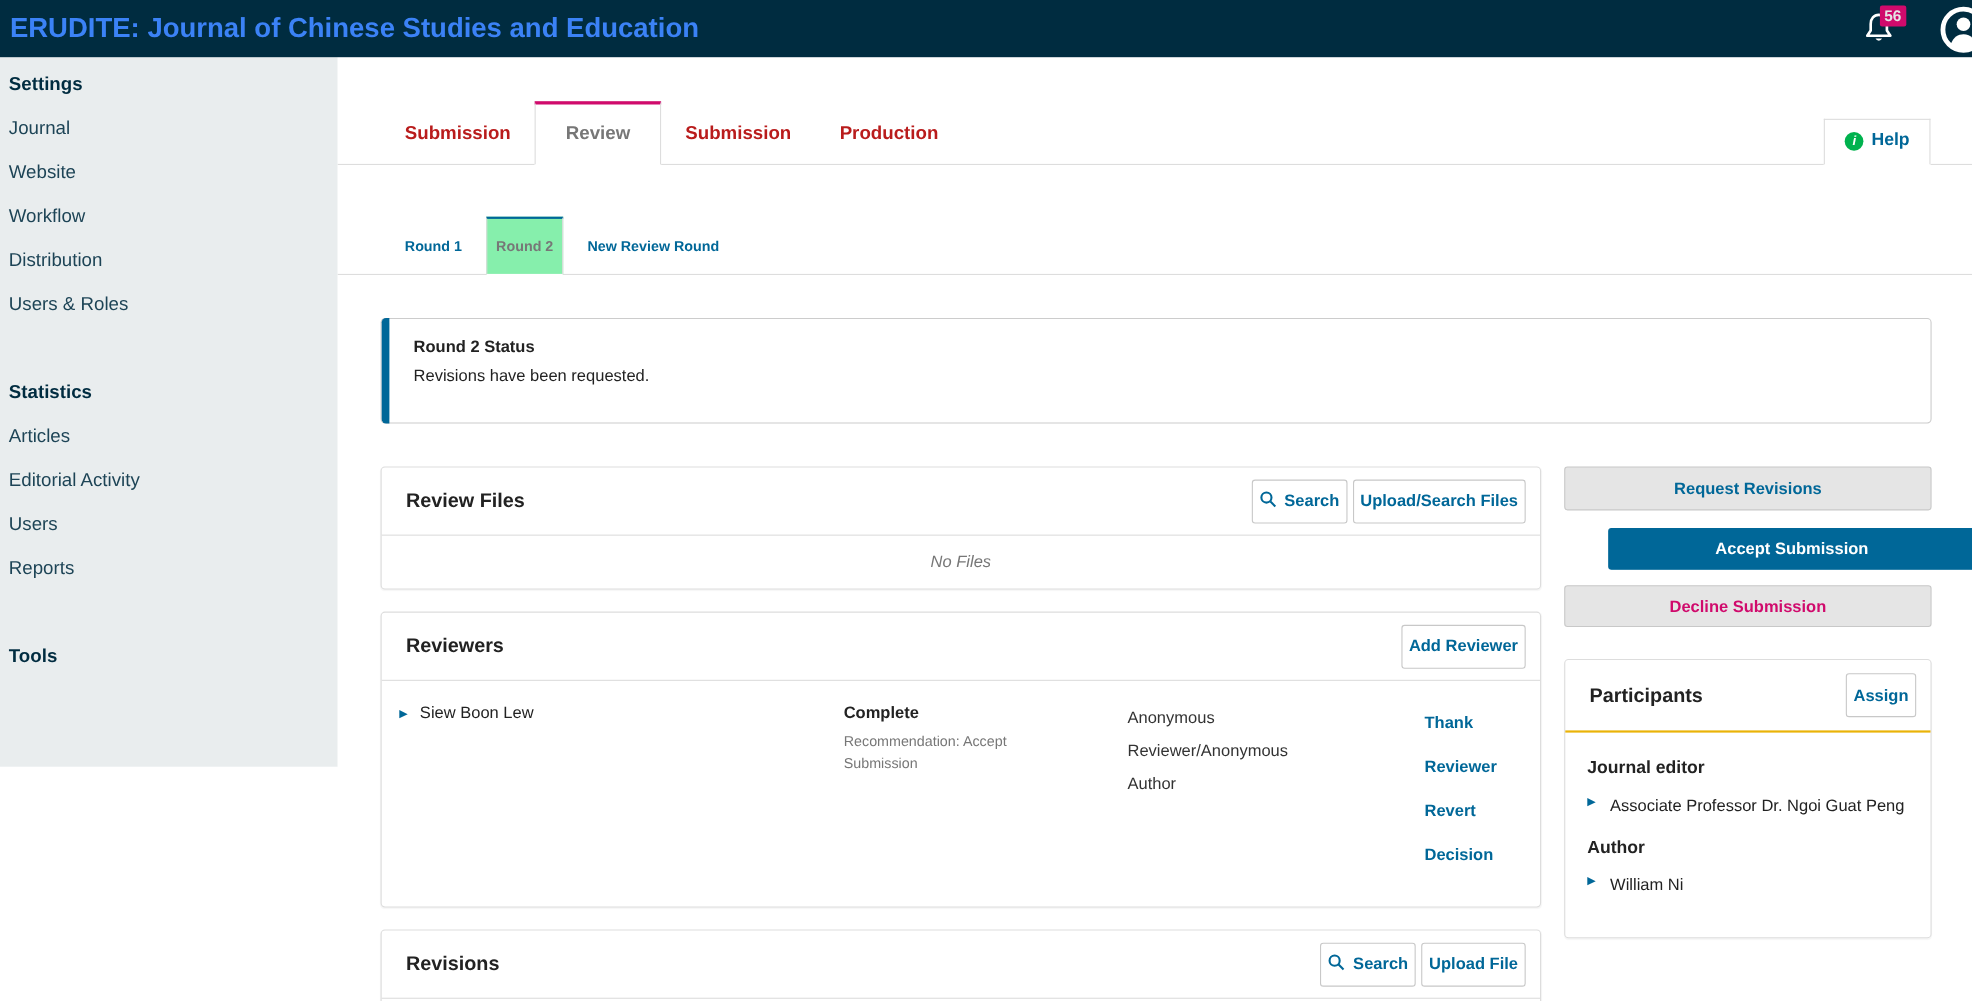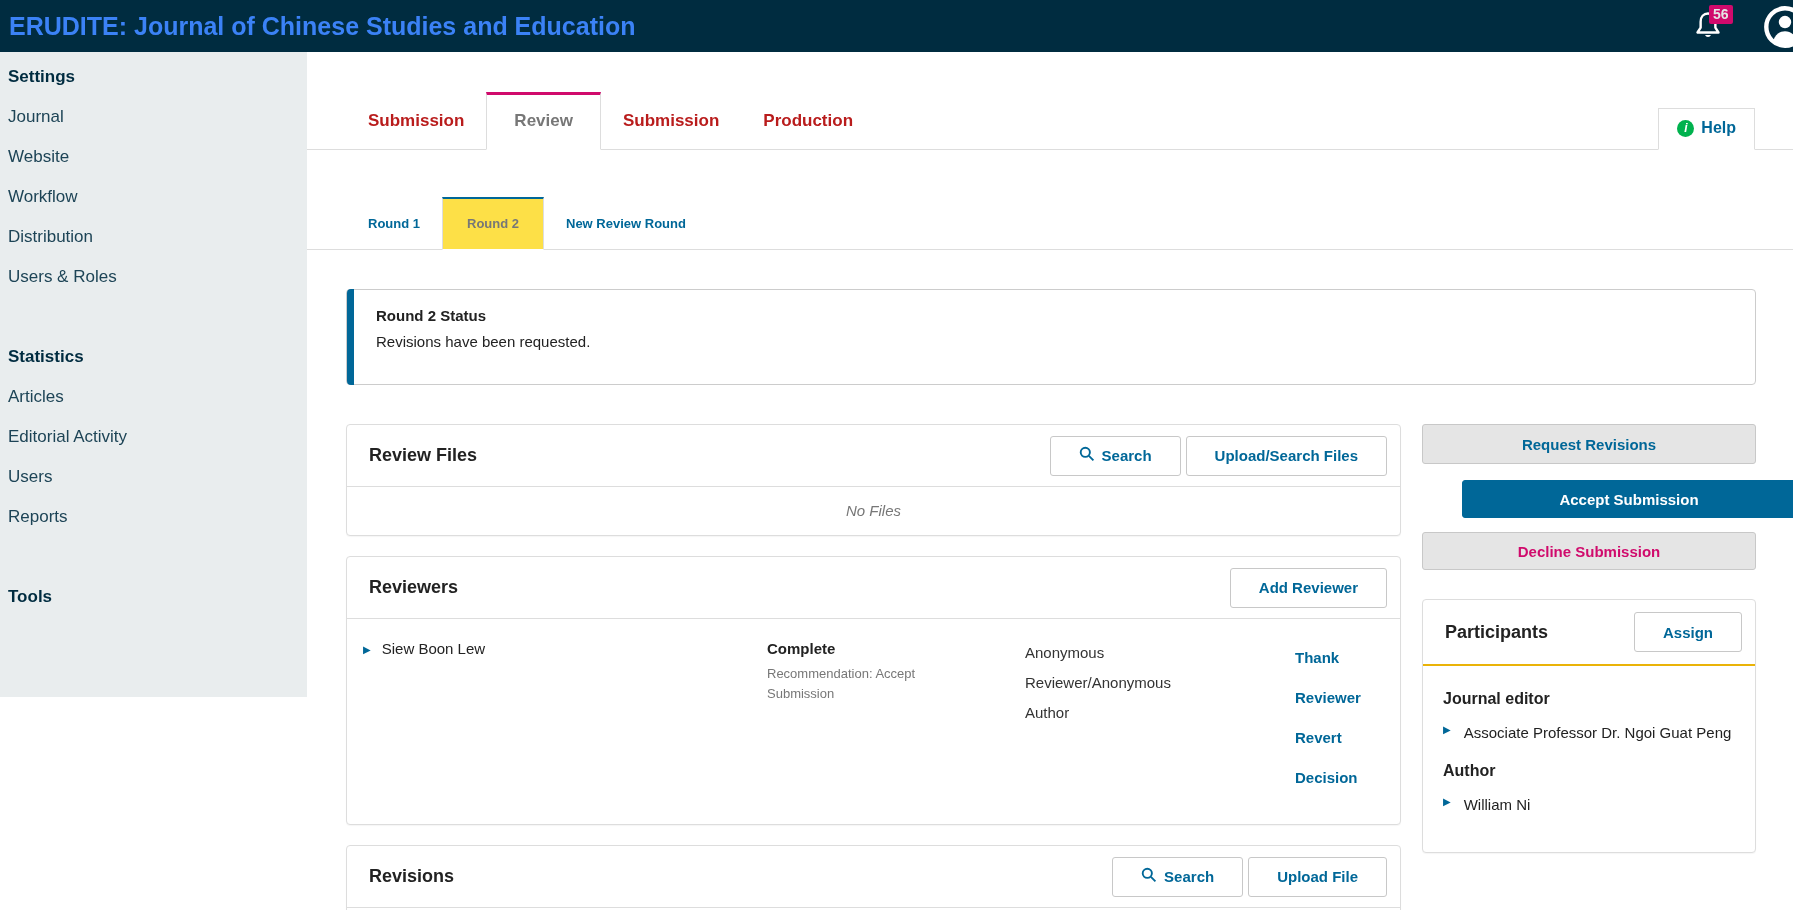--- a/index.html
+++ b/index.html
@@ -34,22 +34,22 @@
     border-bottom:1px solid #fff; margin-bottom:-1px; padding:16px 27px 18px; }
   .help-tab { position:absolute; right:38px; bottom:-1px; border:1px solid #ddd; border-bottom:1px solid #fff;
     background:#fff; padding:10px 18px 12px; display:flex; align-items:center; gap:7px; cursor:pointer; }
   .help-label { color:#006798; font-size:16px; font-weight:700; }
   .info-icon { width:17px; height:17px; border-radius:50%; background:#00b24e; color:#fff; font-size:12px;
     font-weight:700; display:inline-flex; align-items:center; justify-content:center; font-style:italic; }
 
   
   .roundbar { height:100px; border-bottom:1px solid #ddd; display:flex; align-items:flex-end; padding-left:39px; }
   .rtab { font-size:13px; font-weight:700; color:#006798; padding:18px 22px; cursor:pointer; }
-  .rtab.active { color:#777; background:#fde047; border:1px solid #ddd; border-top:2px solid #006798;
-    border-bottom:1px solid #fff; margin-bottom:-1px; padding:17px 24px 18px; }
+  .rtab.active { color:#777; background:#86efac; border:1px solid #ddd; border-top:2px solid #006798;
+    border-bottom:1px solid #fff; margin-bottom:-1px; padding:17px 8px 18px; }
 
   
   .content { padding:39px 37px 0 39px; }
   .status-panel { position:relative; border:1px solid #ccc; border-radius:4px; background:#fff;
     padding:17px 16px 34px 29px; margin-bottom:39px; }
   .status-bar { position:absolute; left:0; top:-1px; bottom:-1px; width:7px; background:#006798;
     border-radius:4px 0 0 4px; }
   .status-title { font-size:15px; font-weight:700; color:#222; margin-bottom:9px; }
   .status-desc { font-size:15px; color:#222; }
 
@@ -57,21 +57,21 @@
   .main-col { flex:1; min-width:0; }
   .right-col { width:334px; min-width:334px; margin-left:21px; }
 
   .panel { border:1px solid #ddd; border-radius:4px; background:#fff; box-shadow:0 1px 1px rgba(0,0,0,0.04); }
   .panel + .panel { margin-top:20px; }
   .panel-head { display:flex; align-items:center; min-height:61px; padding:10px 13px 10px 22px; }
   .panel-title { font-size:18px; font-weight:700; color:#222; }
   .head-actions { margin-left:auto; display:flex; gap:5px; }
 
   .btn { display:inline-flex; align-items:center; justify-content:center; gap:7px; height:40px;
-    padding:0 28px; background:#fff; border:1px solid #c8c8c8; border-radius:3px; font-size:15px;
+    padding:0 6px; background:#fff; border:1px solid #c8c8c8; border-radius:3px; font-size:15px;
     font-weight:700; color:#006798; cursor:pointer; font-family:inherit; }
   .btn svg { flex:0 0 auto; }
 
   .panel-body { border-top:1px solid #ddd; }
   .empty-row { text-align:center; font-style:italic; color:#777; font-size:15px; padding:15px 0 16px; }
 
   
   .reviewer-row { display:grid; grid-template-columns:404px 258px 270px 1fr; padding:19px 16px 26px 16px; }
   .cell-name { display:flex; align-items:flex-start; gap:11px; font-size:15px; color:#222; padding-top:2px; }
   .tri { color:#006798; font-size:10px; line-height:20px; cursor:pointer; }

